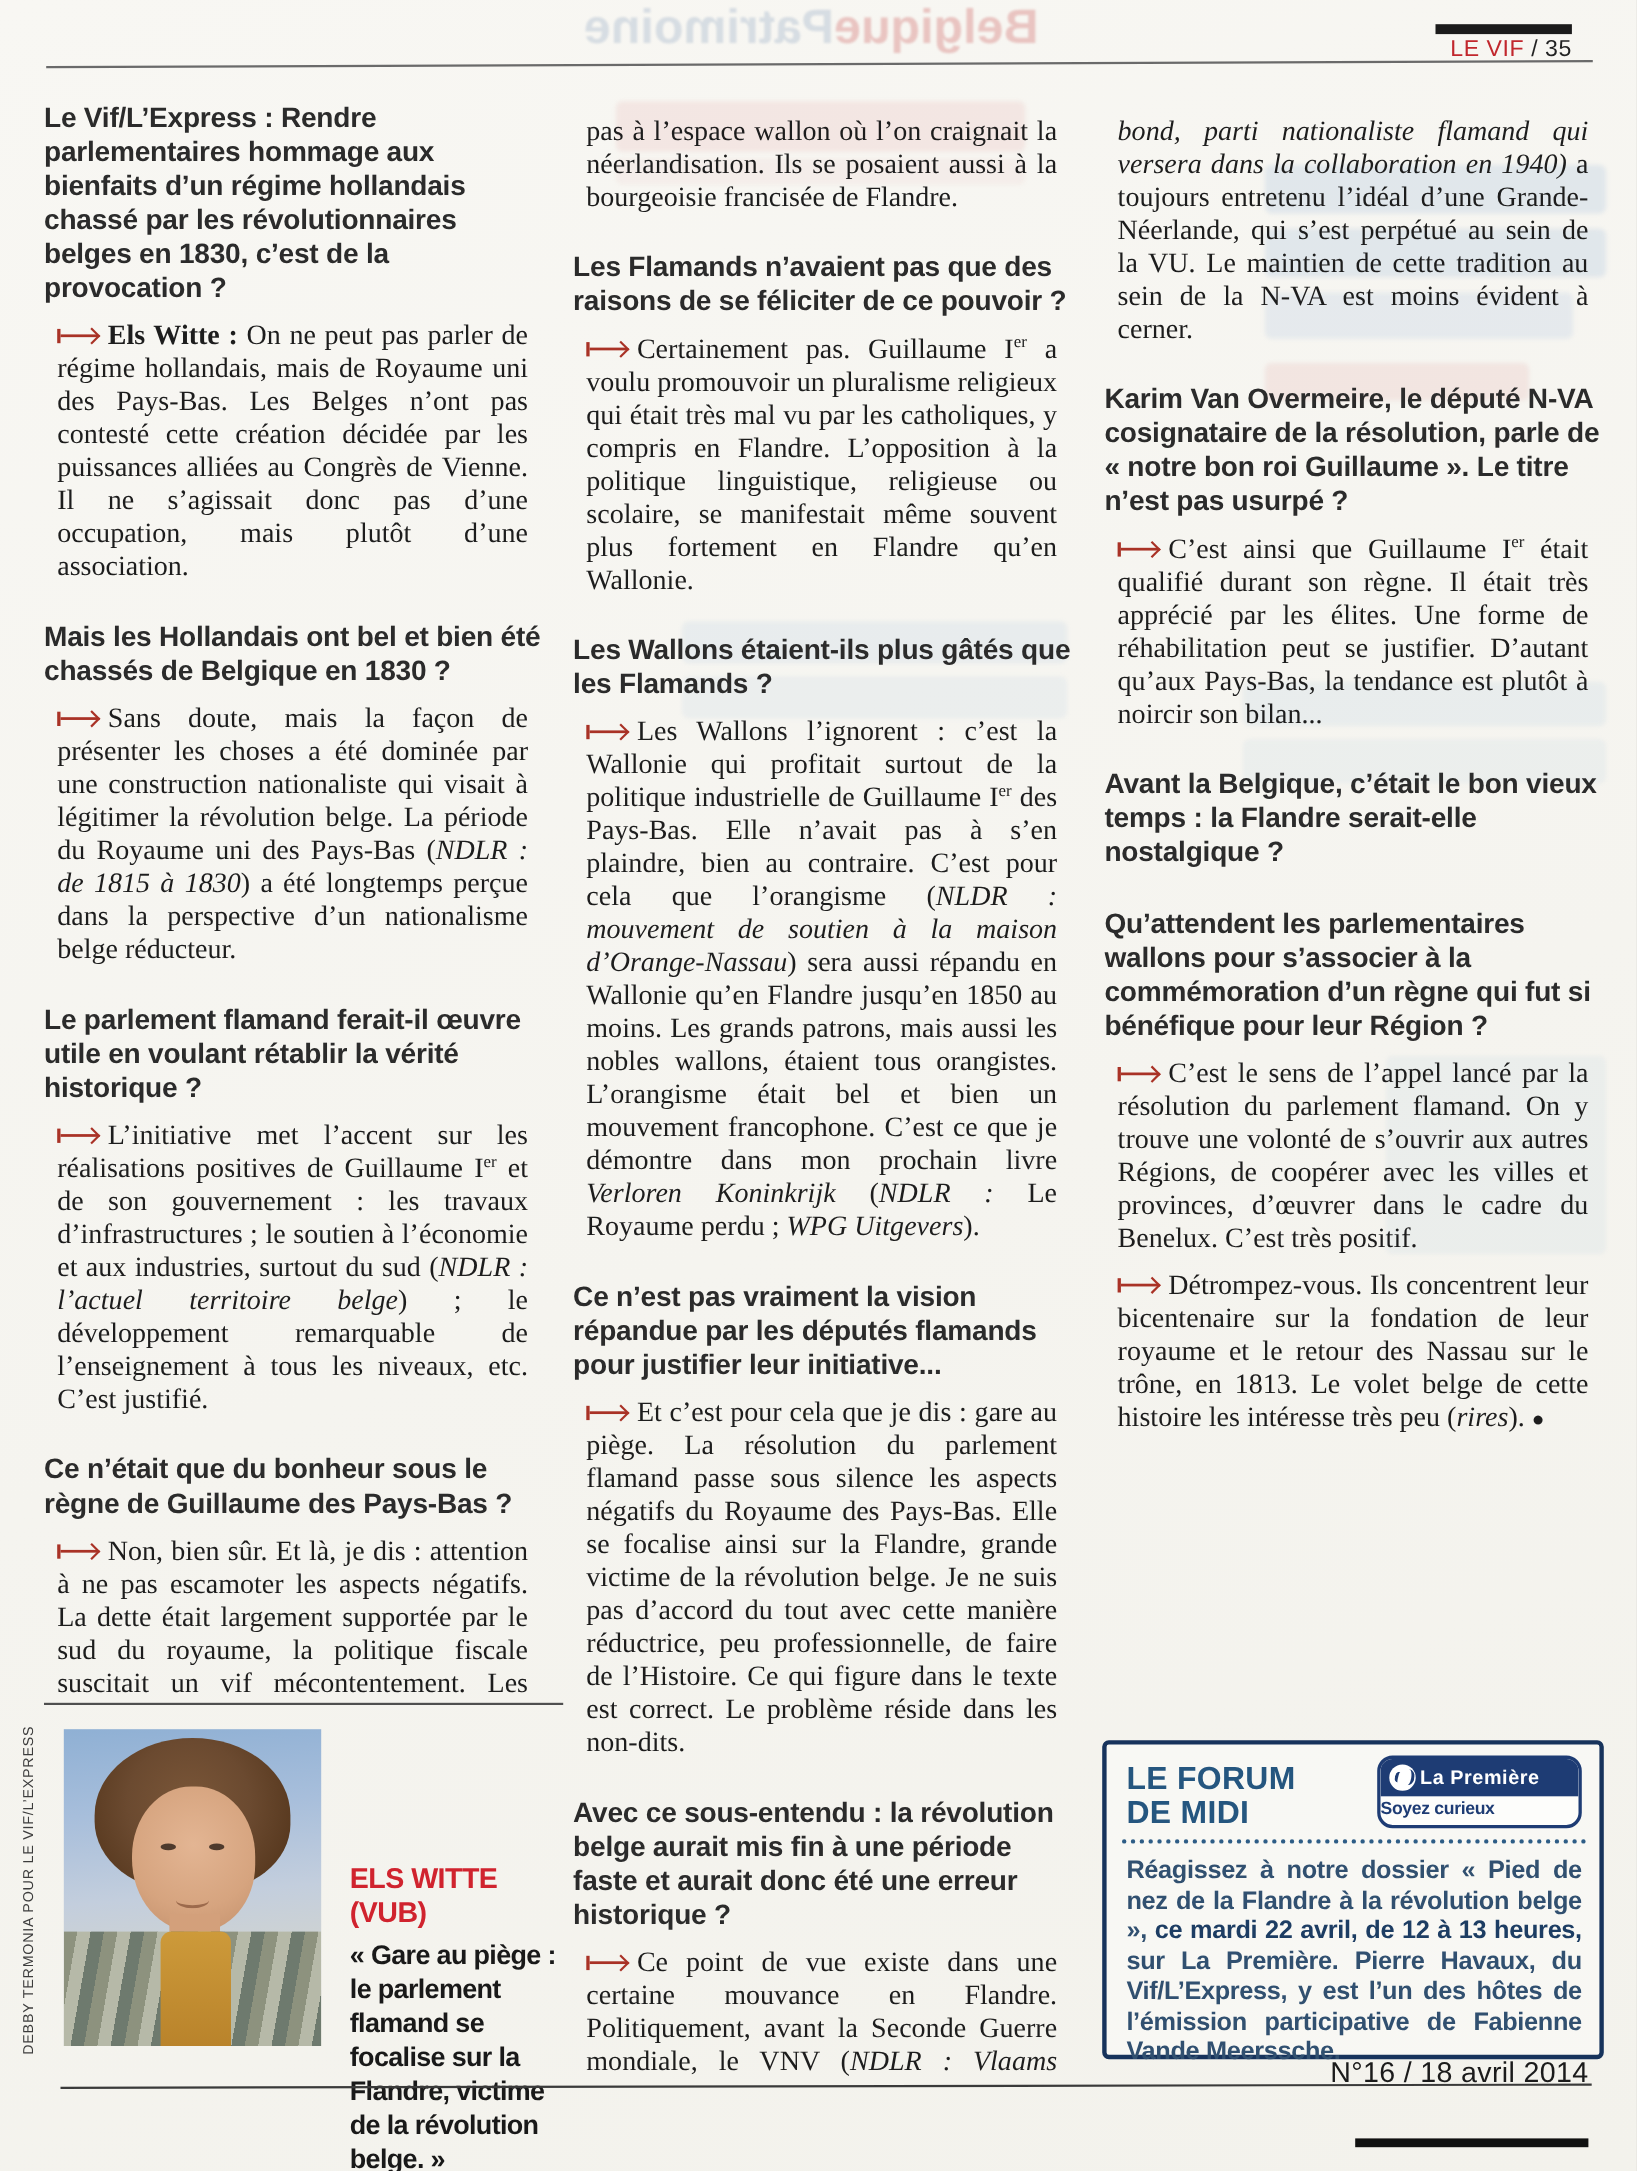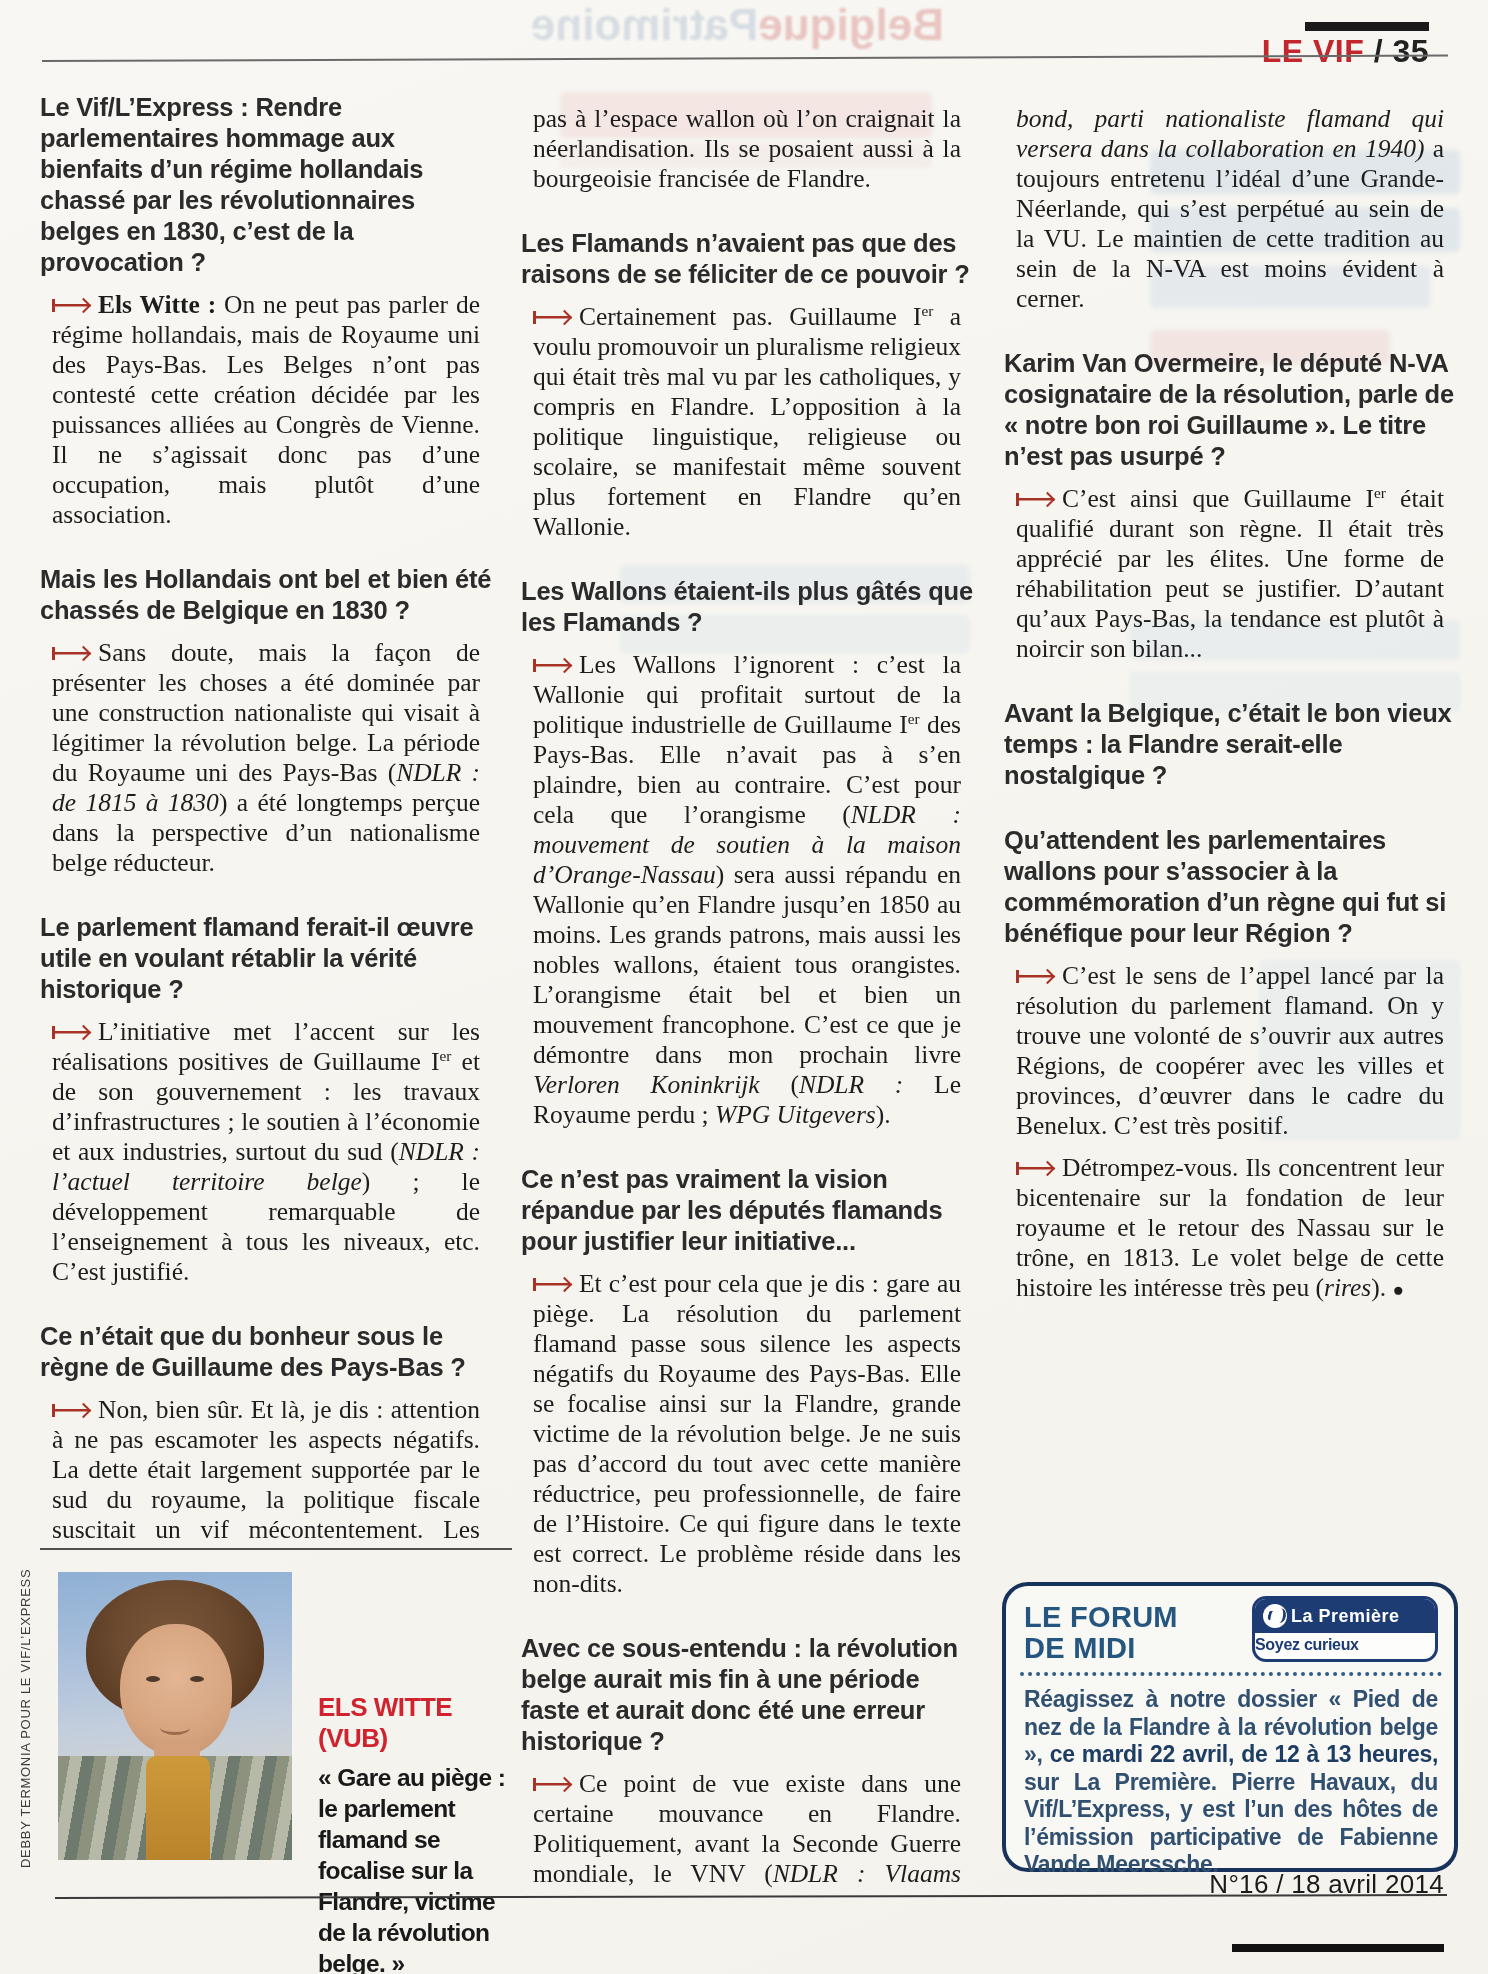--- a/index.html
+++ b/index.html
@@ -3,21 +3,21 @@
 <meta charset="utf-8">
 <style>
   html,body { margin:0; padding:0; background:#dddbd6; }
   .page { position:relative; width:1488px; height:1974px; margin:0 auto;
           background:linear-gradient(160deg,#f8f7f3 0%,#f5f4ef 55%,#f3f2ec 100%);
           font-family:"Liberation Serif", serif; color:#1e1e1e; overflow:hidden; }
 
   
   .header-bar { position:absolute; top:22px; left:1305px; width:124px; height:9px; background:#1b1b1b; }
   .header-text { position:absolute; top:33px; left:1045px; width:384px; text-align:right;
-                 font-family:"Liberation Sans", sans-serif; font-weight:bold; font-size:32px; letter-spacing:0.5px; }
+                 font-family:"Liberation Sans", sans-serif; font-weight:normal; font-size:21px; letter-spacing:0.5px; }
   .brand-red { color:#c1272d; }
   .brand-dark { color:#222; }
   .top-rule { position:absolute; top:60px; left:42px; width:1406px; height:2px; background:#6a6a6a;
               transform:rotate(-0.22deg); transform-origin:left center; }
 
   
   .ghost-words { position:absolute; left:552px; top:0px; width:392px; display:flex; justify-content:space-between;
                  transform:scaleX(-1); font-family:"Liberation Sans", sans-serif; font-weight:800; font-size:44px;
                  pointer-events:none; filter:blur(1px); }
   .gw1 { color:rgba(198,70,70,0.28); }
@@ -64,21 +64,21 @@
   .ph-scarf { position:absolute; left:88px; top:184px; width:64px; height:104px;
               background:linear-gradient(180deg,#cd9a3a,#b9832b); border-radius:10px 10px 0 0; }
   .ph-neck { position:absolute; left:96px; top:168px; width:46px; height:26px; background:#d3a07b; border-radius:0 0 40% 40%; }
 
   .caption { position:absolute; left:318px; top:1692px; width:198px; font-family:"Liberation Sans", sans-serif; }
   .caption-title { color:#d0232e; font-weight:bold; font-size:26px; letter-spacing:-0.5px; }
   .caption-text { font-weight:bold; font-size:24.5px; line-height:31px; color:#191919; letter-spacing:-0.6px; margin-top:8px; }
 
   
   .forum { position:absolute; left:1002px; top:1582px; width:456px; height:290px; box-sizing:border-box;
-           border:4px solid #17335c; border-radius:26px; padding:10px 16px 10px 18px; background:rgba(252,252,250,0.55); }
+           border:4px solid #17335c; border-radius:6px; padding:10px 16px 10px 18px; background:rgba(252,252,250,0.55); }
   .forum-head { display:flex; justify-content:space-between; align-items:flex-start; }
   .forum-title { font-family:"Liberation Sans", sans-serif; font-weight:800; color:#25567f;
                  font-size:29px; line-height:31px; letter-spacing:0.3px; padding-top:6px; }
   .lp-logo { width:180px; border:3px solid #1e3c74; border-radius:14px; overflow:hidden; background:#fdfdfb; }
   .lp-top { background:#1e3c74; color:#fff; display:flex; align-items:center; gap:4px; padding:5px 8px;
             font-family:"Liberation Sans", sans-serif; font-weight:bold; font-size:18px; letter-spacing:0.5px; }
   .lp-icon { width:24px; height:24px; background:#fff; border-radius:50%; position:relative; flex:0 0 auto; }
   .lp-icon::before { content:""; position:absolute; left:5px; top:7px; width:7px; height:10px;
                      border-left:3px solid #1e3c74; border-radius:4px; transform:rotate(14deg); }
   .lp-icon::after { content:""; position:absolute; left:11px; top:4px; width:9px; height:15px;

